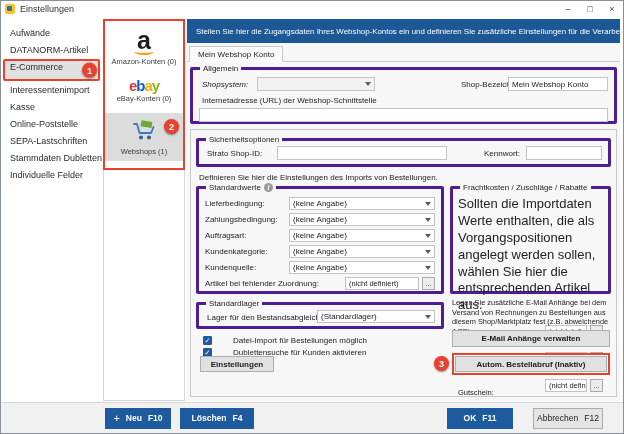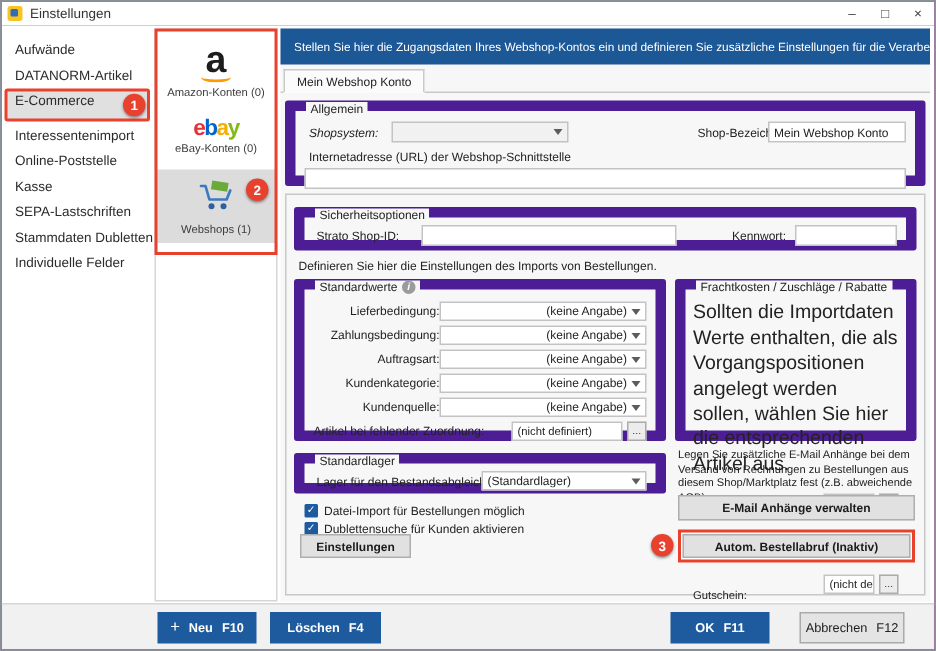--- a/index.html
+++ b/index.html
@@ -37,21 +37,21 @@
   .ebay-logo { font-size:15px; font-weight:bold; letter-spacing:-1px; line-height:13px; }
   .webshops-block { margin-top:10px; background:#dcdcdc; padding:7px 0 5px; position:relative; }
   .webshops-block .badge { position:absolute; top:6px; right:5px; }
 
   
   .main { position:absolute; left:186px; top:2px; right:3px; bottom:1px; background:#f7f7f7; }
   .band { position:absolute; left:0; right:0; top:0; height:24px; background:#1c5796; color:#fff; font-size:7.9px; display:flex; align-items:center; padding:0 9px; white-space:nowrap; overflow:hidden; }
   .tabstrip { position:absolute; left:0; right:0; top:27px; height:16px; border-bottom:1px solid #c9c9c9; }
   .tab { position:absolute; left:2px; top:0; height:16px; padding:0 8px; background:#fbfbfb; border:1px solid #c9c9c9; border-bottom:1px solid #fbfbfb; font-size:8px; color:#222; display:flex; align-items:center; z-index:2; bottom:-1px; }
 
-  .group { position:absolute; border:7px solid #4c1d95; border-radius:2px; }
+  .group { position:absolute; border:3px solid #4c1d95; border-radius:2px; }
   .group-label { position:absolute; top:-6px; left:7px; background:#f7f7f7; padding:0 3px; font-size:8px; color:#222; white-space:nowrap; display:flex; align-items:center; gap:3px; }
 
   .lbl { font-size:8px; color:#222; white-space:nowrap; }
   .inputbox { background:#fff; border:1px solid #c3c3c3; height:14px; font-size:8px; color:#222; padding:0 3px; font-family:inherit; }
   .selectbox { background:#f1f1f1; border:1px solid #c3c3c3; height:14px; display:flex; align-items:center; font-size:8px; color:#222; padding:0 3px; position:relative; }
   .selectbox.white { background:#fff; }
   .sel-val { flex:1; overflow:hidden; white-space:nowrap; }
   .chev { width:0; height:0; border-left:3px solid transparent; border-right:3px solid transparent; border-top:4px solid #5c5c5c; margin-left:3px; }
   .ellip-btn { width:13px; height:13px; background:#ececec; border:1px solid #ababab; font-size:7px; color:#333; display:flex; align-items:center; justify-content:center; line-height:1; flex:none; }
 
@@ -67,40 +67,40 @@
 
   .grp-sich { left:5px; right:5px; top:8px; height:29px; }
   .grp-sich .lbl-strato { position:absolute; left:8px; top:8px; }
   .grp-sich .inp-strato { position:absolute; left:78px; top:5px; width:170px; }
   .grp-sich .lbl-kennwort { position:absolute; left:285px; top:8px; }
   .grp-sich .inp-kennwort { position:absolute; left:327px; right:6px; top:5px; }
 
   .intro { position:absolute; left:8px; top:43px; font-size:8px; color:#222; white-space:nowrap; }
 
   .grp-std { left:5px; top:56px; width:248px; height:108px; padding:8px 6px 4px; }
-  .std-row { display:flex; align-items:center; margin-bottom:3px;text-align:right; }
+  .std-row { display:flex; align-items:center; margin-bottom:3px; }
   .std-row .lbl { width:84px; flex:none; }
   .std-row .selectbox { flex:1; height:13px; }
   .artikel-row { display:flex; align-items:center; margin-top:2px; gap:3px; }
   .artikel-row .lbl { flex:1; }
   .artikel-row .valbox { width:74px; }
   .valbox { background:#fff; border:1px solid #c3c3c3; height:13px; font-size:7.5px; color:#222; display:flex; align-items:center; padding:0 3px; white-space:nowrap; overflow:hidden; }
   .info-icon { width:9px; height:9px; border-radius:50%; background:#9b9b9b; color:#fff; font-size:7px; font-style:italic; font-weight:bold; display:inline-flex; align-items:center; justify-content:center; line-height:1; }
 
   .grp-fracht { left:259px; right:5px; top:56px; height:108px; padding:7px 5px 0; }
   .fracht-desc { font-size:13px; color:#222; line-height:1.3; margin-bottom:5px; }
   .fracht-row { display:flex; align-items:center; margin-bottom:3px; gap:3px; }
   .fracht-row .lbl { width:84px; flex:none; font-size:7.5px;margin-top:15px; }
   .fracht-row .valbox { flex:1; }
 
   .grp-lager { left:5px; top:172px; width:248px; height:27px; }
   .grp-lager .lbl-lager { position:absolute; left:8px; top:8px; }
   .grp-lager .sel-lager { position:absolute; left:118px; right:6px; top:5px; height:13px; }
 
-  .chk-row { position:absolute; left:12px; display:flex; align-items:center; gap:4px; }
+  .chk-row { position:absolute; left:12px; display:flex; align-items:center; gap:21px; }
   .chk-box { width:9px; height:9px; background:#1e5b9e; border:1px solid #1e5b9e; border-radius:1px; color:#fff; font-size:7px; display:flex; align-items:center; justify-content:center; line-height:1; flex:none; }
   .chk-lbl { font-size:8px; color:#222; white-space:nowrap; }
 
   .gray-btn { background:#e1e1e1; border:1px solid #aeaeae; font-size:8px; color:#1b1b1b; font-weight:bold; display:flex; align-items:center; justify-content:center; font-family:inherit; }
   .btn-einst { position:absolute; left:9px; top:226px; width:74px; height:16px; }
 
   .email-text { position:absolute; left:261px; right:6px; top:168px; font-size:7.4px; color:#222; line-height:1.3; }
   .btn-email { position:absolute; left:261px; right:6px; top:200px; height:17px; }
   .red-wrap { position:absolute; left:261px; right:6px; top:223px; height:22px; border:2px solid #e8412d; padding:1px; background:#fff; }
   .btn-abruf { width:100%; height:100%; }
@@ -134,22 +134,22 @@
   <div class="app-body">
 
     <div class="sidebar">
       <div class="side-item">Aufwände</div>
       <div class="side-item">DATANORM-Artikel</div>
       <div class="side-item selected">
         <span>E-Commerce</span>
         <span class="badge">1</span>
       </div>
       <div class="side-item">Interessentenimport</div>
+      <div class="side-item">Kasse</div>
       <div class="side-item">Online-Poststelle</div>
-      <div class="side-item">Kasse</div>
       <div class="side-item">SEPA-Lastschriften</div>
       <div class="side-item">Stammdaten Dubletten</div>
       <div class="side-item">Individuelle Felder</div>
     </div>
 
     <div class="accounts">
       <div class="accounts-frame"></div>
 
       <div class="acct-block amazon-block">
         <span class="amazon-a">a</span>

